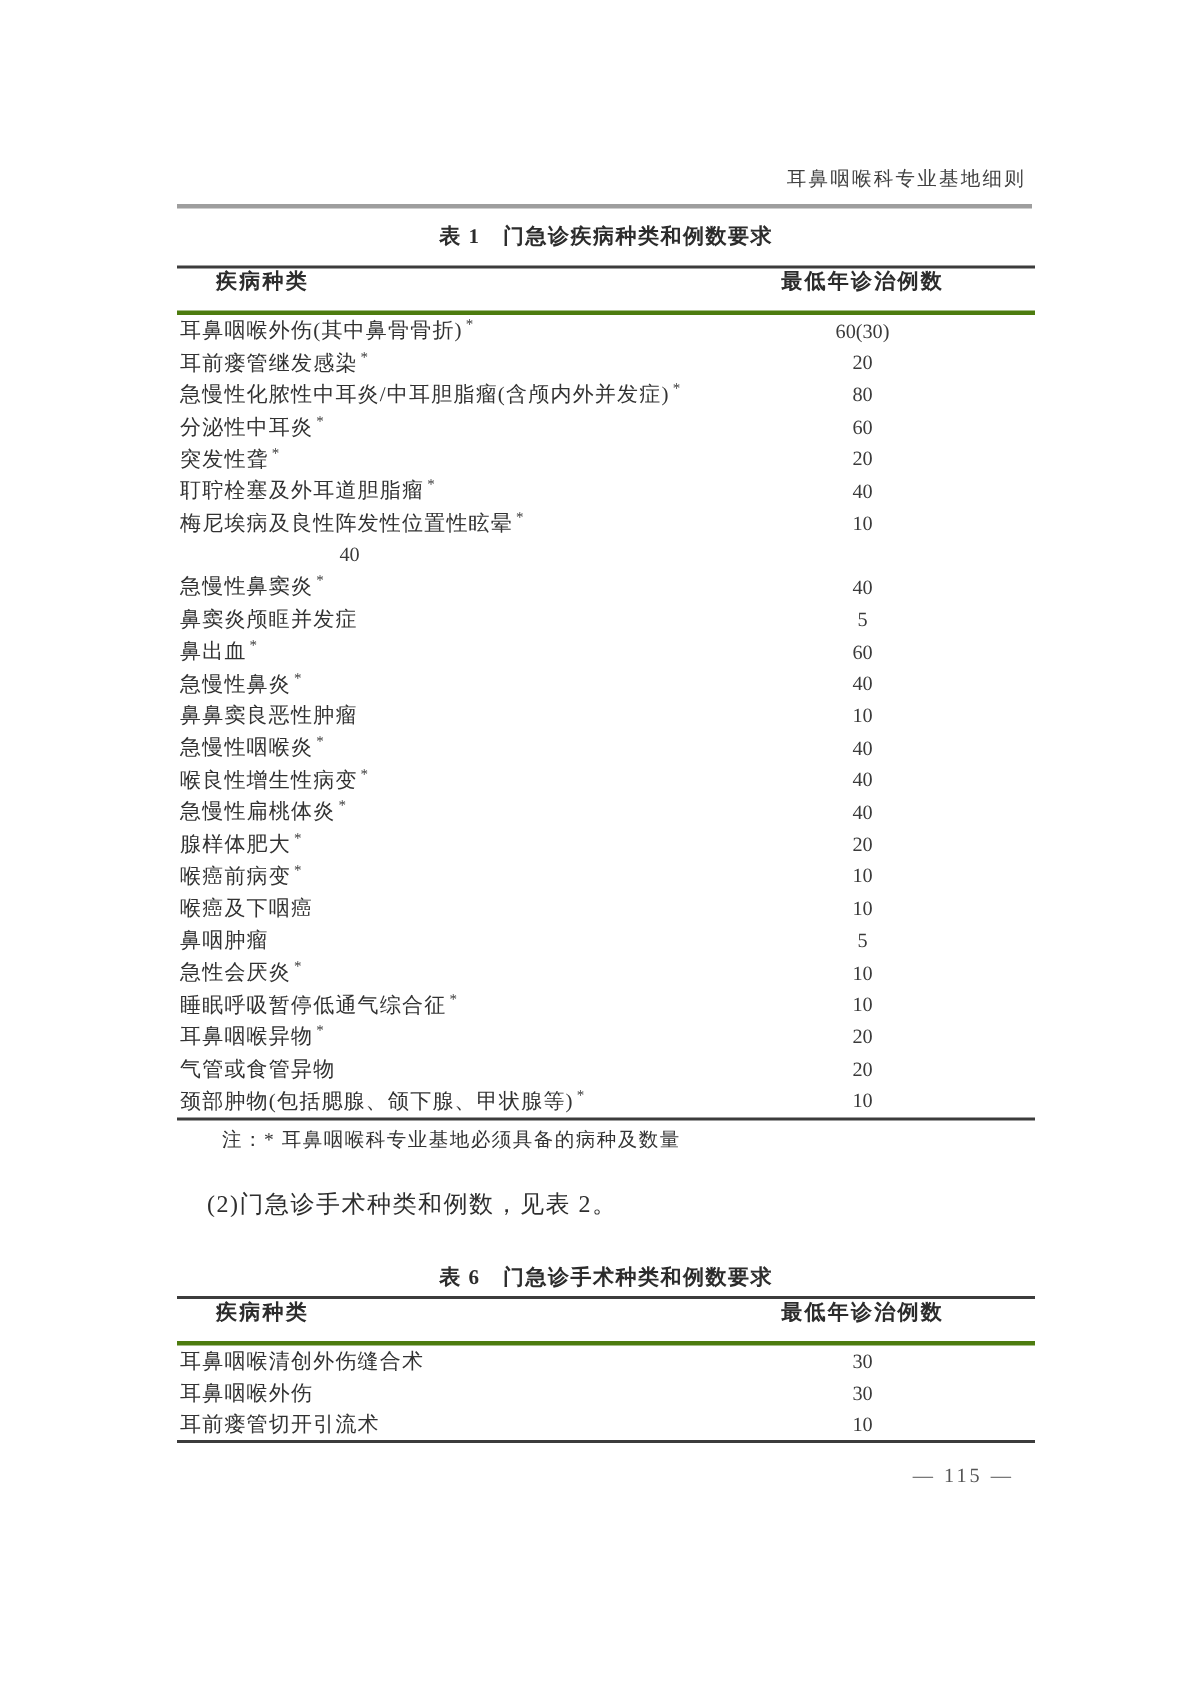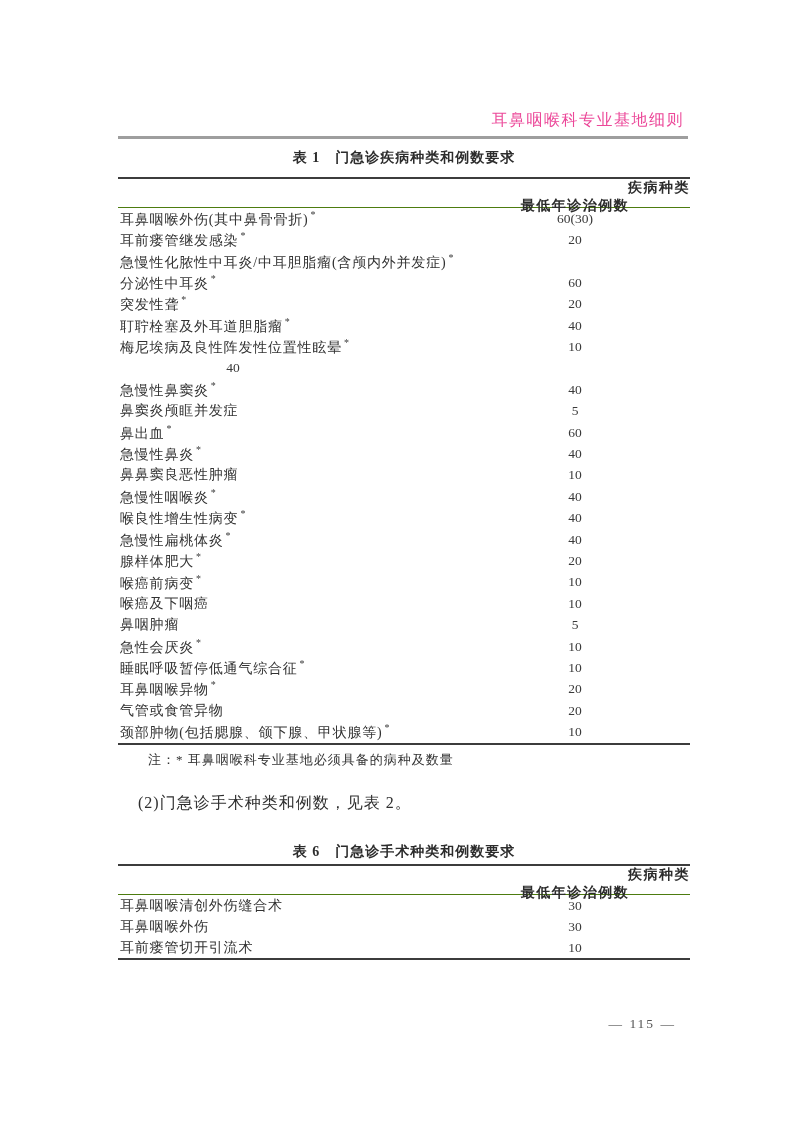--- a/index.html
+++ b/index.html
@@ -16,23 +16,23 @@
     position: absolute;
     left: 118px;
     top: 0;
     width: 572px;
     height: 100%;
   }
   .running-header {
     position: absolute;
     top: 110px;
     right: 6px;
-    font-size: 16px;
+    font-size: 13px;
     letter-spacing: 1.5px;
-    color: #ec4899;
+    color: #404040;
   }
   .header-rule {
     position: absolute;
     top: 136px;
     left: 0;
     right: 2px;
     height: 3px;
     background: #9e9e9e;
   }
   .table-title {
@@ -51,24 +51,23 @@
     position: absolute;
     left: 0;
     right: 0;
     border-top: 2px solid #3c3c3c;
     border-bottom: 2px solid #3c3c3c;
   }
   .t1 { top: 177px; }
   .t2 { top: 864px; }
   .thead {
     display: flex;
-    align-items: flex-end;
+    align-items: flex-start;
     height: 28px;
-    border-bottom: 1px solid #4d7c0f;
-    flex-direction: column;
+    border-bottom: 3px solid #4d7c0f;
   }
   .th-left {
     flex: 1;
     padding-left: 26px;
     font-weight: bold;
     font-size: 14px;
     letter-spacing: 1.5px;
     color: #2c2c2c;
   }
   .th-right {
@@ -120,21 +119,20 @@
     letter-spacing: 1px;
     color: #2e2e2e;
   }
   .page-number {
     position: absolute;
     top: 976px;
     right: 14px;
     font-size: 13.5px;
     letter-spacing: 2px;
     color: #555555;
-    margin-top: 40px;
   }
 </style>
 </head>
 <body>
 
 <div class="page">
   <div class="content">
 
     <div class="running-header">耳鼻咽喉科专业基地细则</div>
     <div class="header-rule"></div>
@@ -149,20 +147,21 @@
           <div class="trow">
             <div class="tcell-left">耳鼻咽喉外伤(其中鼻骨骨折)<sup class="star">*</sup></div>
             <div class="tcell-right">60(30)</div>
           </div>
           <div class="trow">
             <div class="tcell-left">耳前瘘管继发感染<sup class="star">*</sup></div>
             <div class="tcell-right">20</div>
           </div>
           <div class="trow">
             <div class="tcell-left">急慢性化脓性中耳炎/中耳胆脂瘤(含颅内外并发症)<sup class="star">*</sup></div>
+            <div class="tcell-right">80</div>
           </div>
           <div class="trow">
             <div class="tcell-left">分泌性中耳炎<sup class="star">*</sup></div>
             <div class="tcell-right">60</div>
           </div>
           <div class="trow">
             <div class="tcell-left">突发性聋<sup class="star">*</sup></div>
             <div class="tcell-right">20</div>
           </div>
           <div class="trow">

